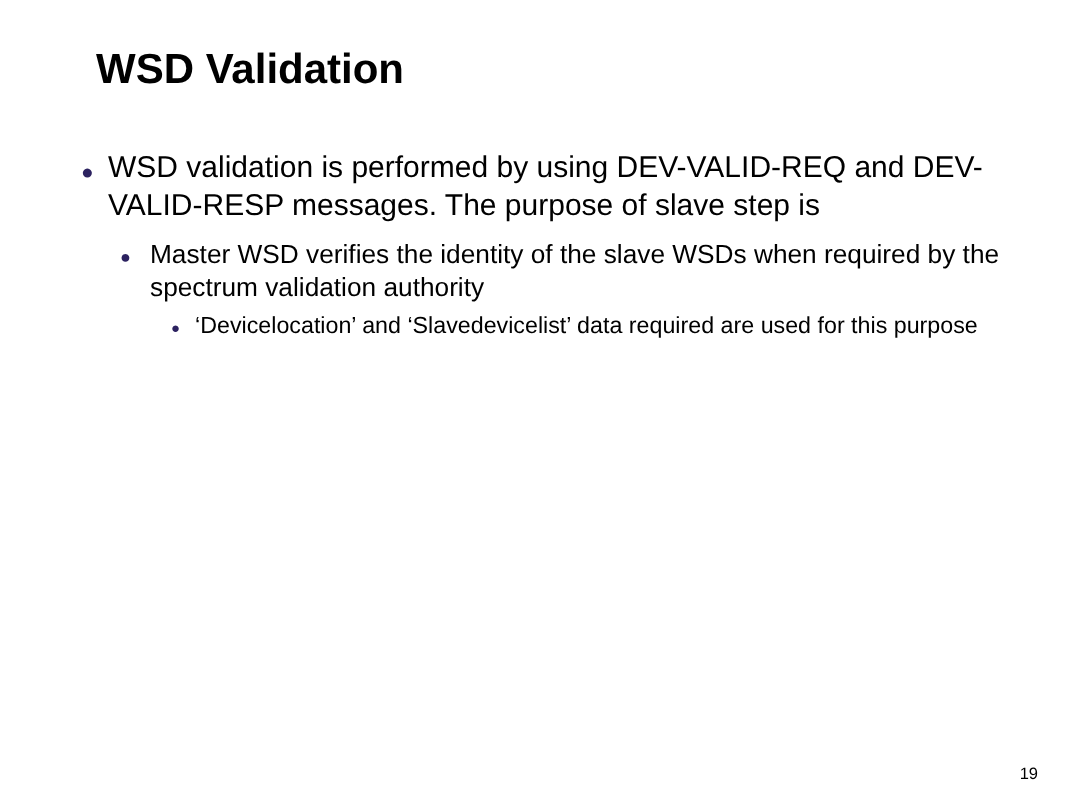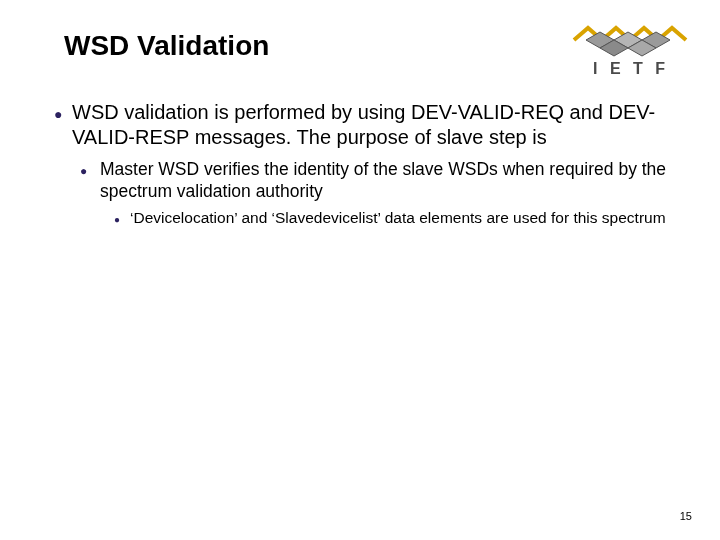--- a/index.html
+++ b/index.html
@@ -99,51 +99,35 @@
     color: #000000;
   }
 </style>
 </head>
 <body>
 
 <div class="slide">
 
   <div class="title">WSD Validation</div>
 
-  <div class="logo-wrap">
-    <svg width="130" height="70" viewBox="0 0 130 70">
-
-      <polyline points="8,26 22,14 36,26 50,14 64,26 78,14 92,26 106,14 120,26" fill="none" stroke="#d9a300" stroke-width="4" stroke-linejoin="miter"></polyline>
-
-      <g transform="translate(0,6)">
-        <polygon points="20,20 34,12 48,20 34,28" fill="#9a9a9a" stroke="#555" stroke-width="1"></polygon>
-        <polygon points="48,20 62,12 76,20 62,28" fill="#b5b5b5" stroke="#555" stroke-width="1"></polygon>
-        <polygon points="76,20 90,12 104,20 90,28" fill="#9a9a9a" stroke="#555" stroke-width="1"></polygon>
-
-        <polygon points="34,28 48,20 62,28 48,36" fill="#8a8a8a" stroke="#555" stroke-width="1"></polygon>
-        <polygon points="62,28 76,20 90,28 76,36" fill="#a8a8a8" stroke="#555" stroke-width="1"></polygon>
-      </g>
-      <text x="65" y="60" text-anchor="middle" font-family="Arial" font-size="16" font-weight="bold" fill="#4a4a4a" letter-spacing="4">I E T F</text>
-    </svg>
-  </div>
 
   <div class="body-area">
 
     <div class="lvl1">
       <div class="lvl1-bullet">●</div>
       <div class="lvl1-text">WSD validation is performed by using DEV-VALID-REQ and DEV-VALID-RESP messages. The purpose of slave step is</div>
     </div>
 
     <div class="lvl2">
       <div class="lvl2-bullet">●</div>
       <div class="lvl2-text"> Master WSD verifies the identity of the slave WSDs when required by the spectrum validation authority</div>
     </div>
 
     <div class="lvl3">
       <div class="lvl3-bullet">●</div>
-      <div class="lvl3-text">‘Devicelocation’  and ‘Slavedevicelist’ data elements are used for this spectrum</div>
+      <div class="lvl3-text">‘Devicelocation’  and ‘Slavedevicelist’ data required are used for this purpose</div>
     </div>
 
   </div>
 
-  <div class="page-num">15</div>
+  <div class="page-num">19</div>
 
 </div>
 
 </body></html>

